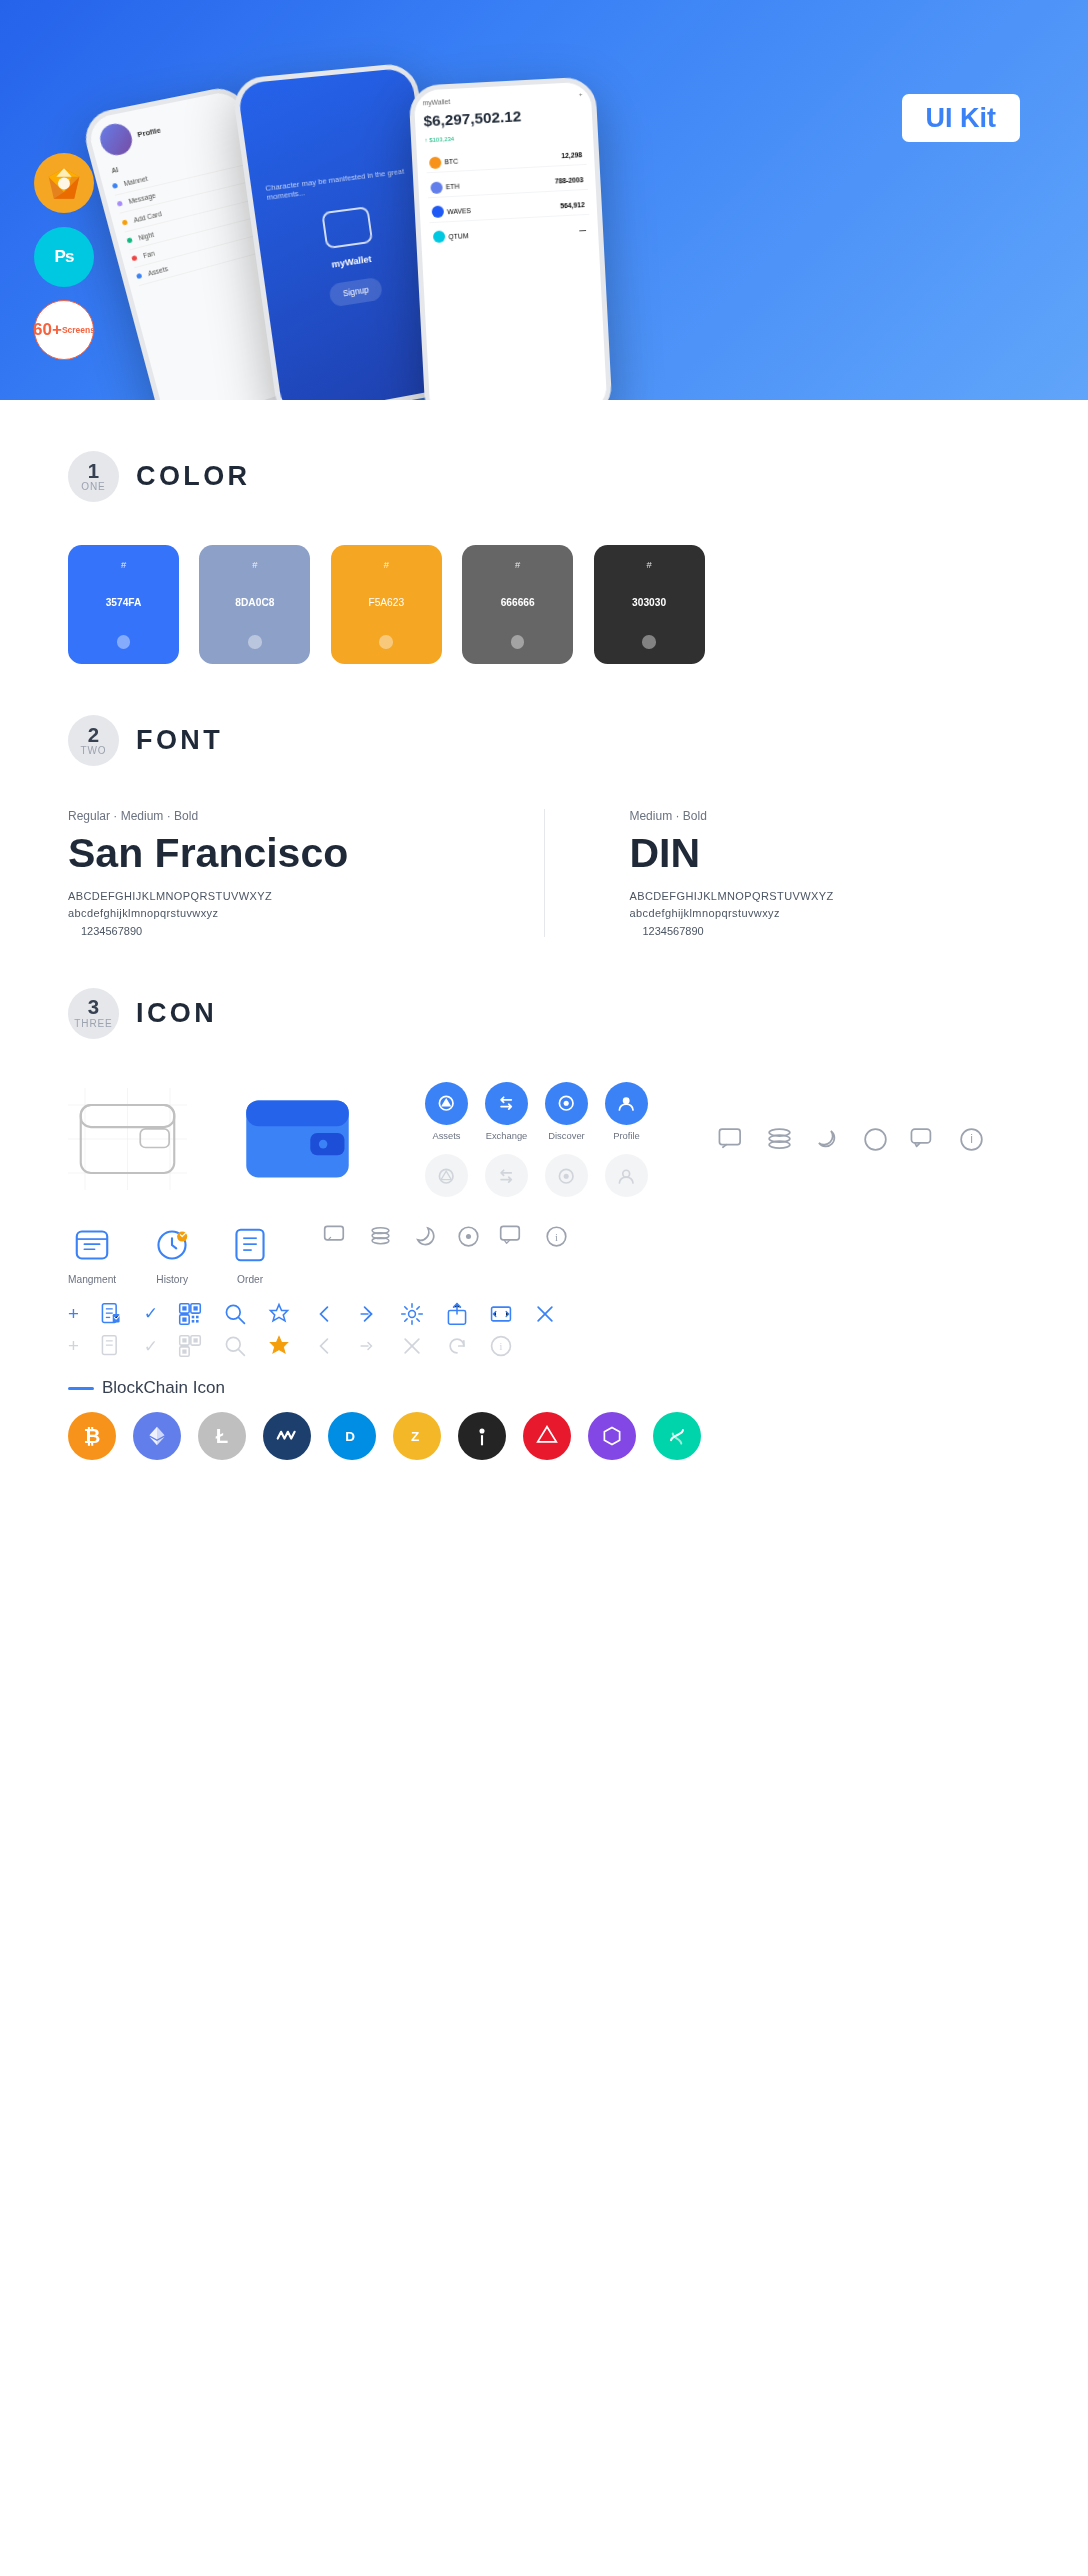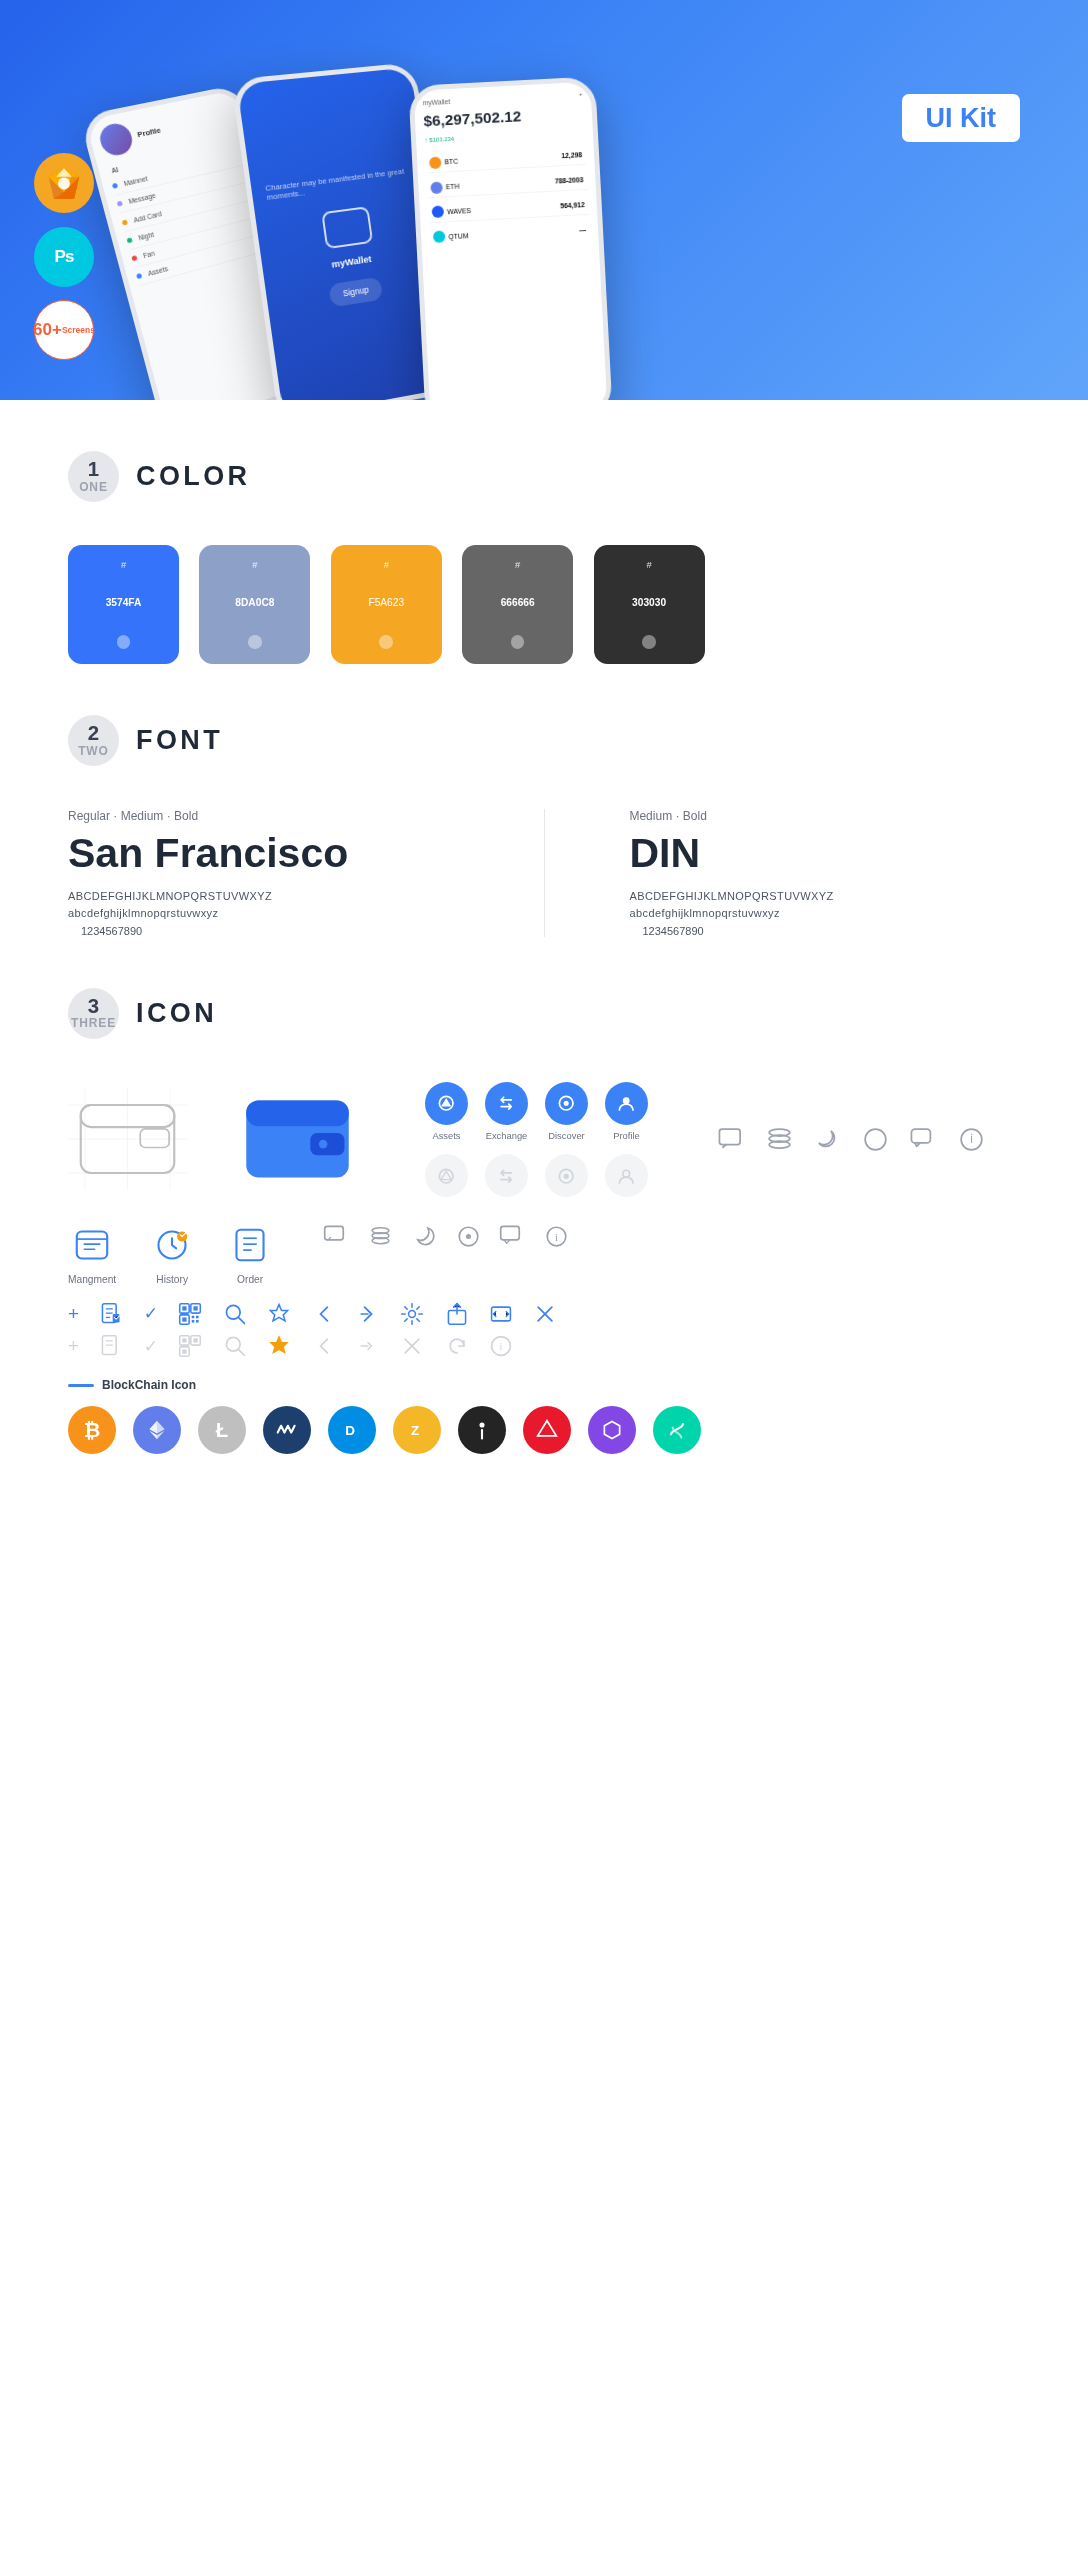--- a/index.html
+++ b/index.html
@@ -113,21 +113,21 @@
       height: 51px;
       border-radius: 50%;
       background: #e5e7eb;
       display: flex;
       flex-direction: column;
       align-items: center;
       justify-content: center;
       flex-shrink: 0;
     }
     .section-number-badge .num { font-size: 20.4px; font-weight: 700; color: #374151; line-height: 1; }
-    .section-number-badge .word { font-size: 12px; font-weight: 700; color: #9ca3af; letter-spacing: 0.9px; }
+    .section-number-badge .word { font-size: 10px; font-weight: 400; color: #9ca3af; letter-spacing: 0.9px; }
     .section-title { font-size: 27px; font-weight: 700; color: #1f2937; letter-spacing: 3.4px; }
 
     
     .colors-row { display: flex; gap: 20.4px; margin-top: 17px; }
     .color-card {
       width: 111px;
       height: 119px;
       border-radius: 13.6px;
       display: flex;
       flex-direction: column;
@@ -165,21 +165,21 @@
       color: #fff;
     }
     .circle-blue { background: #3b82f6; }
 
     
     .action-icons-row { display: flex; gap: 20.4px; align-items: center; flex-wrap: wrap; }
 
     
     .blockchain-label-row { display: flex; align-items: center; gap: 8.5px; margin: 17px 0 13.6px; }
     .blockchain-line { width: 25.5px; height: 2.6px; background: #3b82f6; border-radius: 1.7px; }
-    .blockchain-label { font-size: 12px; color: #374151; font-weight: bold; }
+    .blockchain-label { font-size: 17px; color: #374151; }
 
     
     .crypto-row { display: flex; gap: 17px; align-items: center; flex-wrap: wrap; }
     .crypto-icon { width: 48px; height: 48px; border-radius: 50%; display: flex; align-items: center; justify-content: center; font-size: 20.4px; font-weight: 700; }
     .crypto-btc { background: #f7931a; color: #fff; }
     .crypto-eth { background: #627eea; color: #fff; }
     .crypto-ltc { background: #bbbbbf; color: #fff; }
     .crypto-dash { background: #008de4; color: #fff; }
     .crypto-zcash { background: #f4b728; color: #fff; }
   </style>

